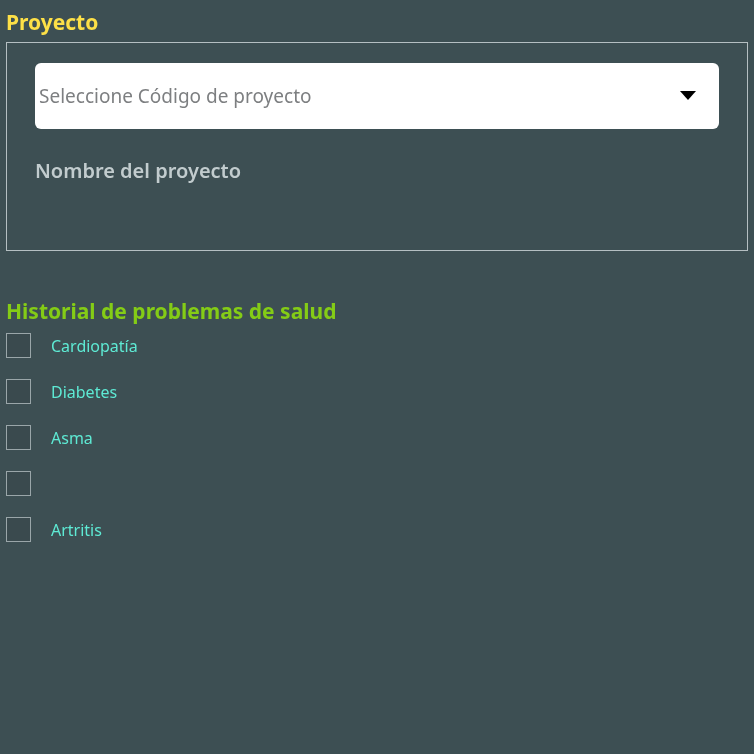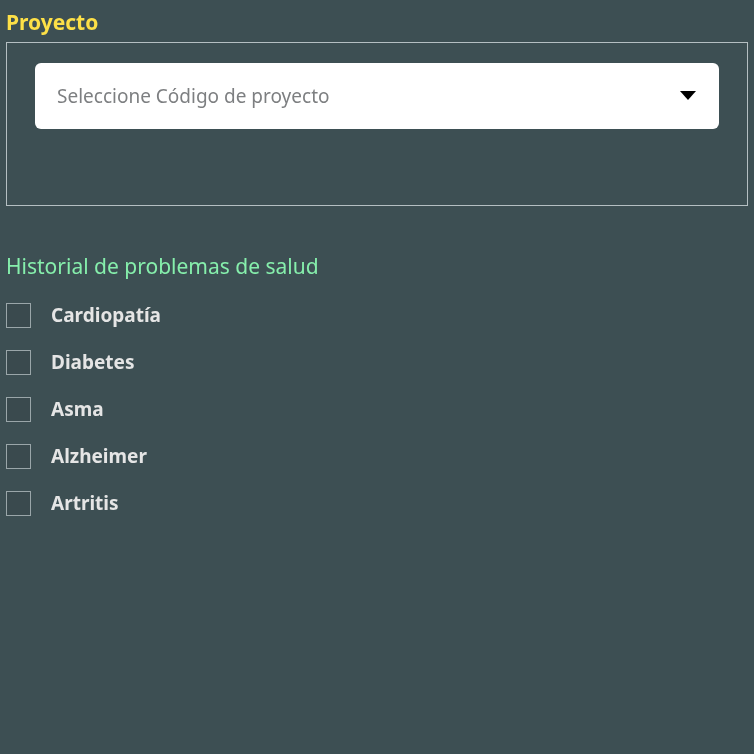--- a/index.html
+++ b/index.html
@@ -40,21 +40,21 @@
     }
     .select-wrapper {
       position: relative;
       width: 100%;
     }
     .select {
       width: 100%;
       background: #ffffff;
       border: none;
       border-radius: 6px;
-      padding: 20px 50px 20px 22px;
+      padding: 20px 50px 20px 4px;
       font-size: 19px;
       color: #7d7f81;
       display: flex;
       align-items: center;
       justify-content: space-between;
       cursor: pointer;
     }
     .select-text {
       color: #7d7f81;
     }
@@ -63,46 +63,46 @@
       right: 22px;
       top: 50%;
       transform: translateY(-50%);
       pointer-events: none;
     }
     .health-section {
       margin-top: 46px;
     }
     .health-title {
       font-size: 21px;
-      font-weight: 400;
-      color: #86efac;
-      margin-bottom: 22px;
+      font-weight: 700;
+      color: #84cc16;
+      margin-bottom: 8px;
     }
     .checkbox-list {
       display: flex;
       flex-direction: column;
       gap: 21px;
     }
     .checkbox-row {
       display: flex;
       align-items: center;
       gap: 20px;
     }
     .checkbox {
       width: 25px;
       height: 25px;
       background-color: #3a4a4e;
       border: 1px solid #9aa6a9;
       flex-shrink: 0;
       cursor: pointer;
     }
     .checkbox-label {
-      font-size: 19px;
-      font-weight: 700;
-      color: #e5e5e5;
+      font-size: 16px;
+      font-weight: 400;
+      color: #5eead4;
       cursor: pointer;
     }
   </style>
 </head>
 <body>
 
 <div>
   <div class="section-title">Proyecto</div>
   <div class="fieldset-box">
 
@@ -113,20 +113,21 @@
         </div>
         <span class="chevron">
           <svg width="18" height="12" viewBox="0 0 18 12">
               <path d="M1 1 L9 10 L17 1 Z" fill="#000000"></path>
             </svg>
         </span>
       </div>
     </div>
 
     <div class="field-group">
+      <div class="field-label">Nombre del proyecto</div>
     </div>
 
   </div>
 </div>
 
 <div class="health-section">
   <div class="health-title">Historial de problemas de salud</div>
   <div class="checkbox-list">
 
     <div class="checkbox-row">
@@ -139,21 +140,20 @@
       <span class="checkbox-label">Diabetes</span>
     </div>
 
     <div class="checkbox-row">
       <div class="checkbox"></div>
       <span class="checkbox-label">Asma</span>
     </div>
 
     <div class="checkbox-row">
       <div class="checkbox"></div>
-      <span class="checkbox-label">Alzheimer</span>
     </div>
 
     <div class="checkbox-row">
       <div class="checkbox"></div>
       <span class="checkbox-label">Artritis</span>
     </div>
 
   </div>
 </div>
 

